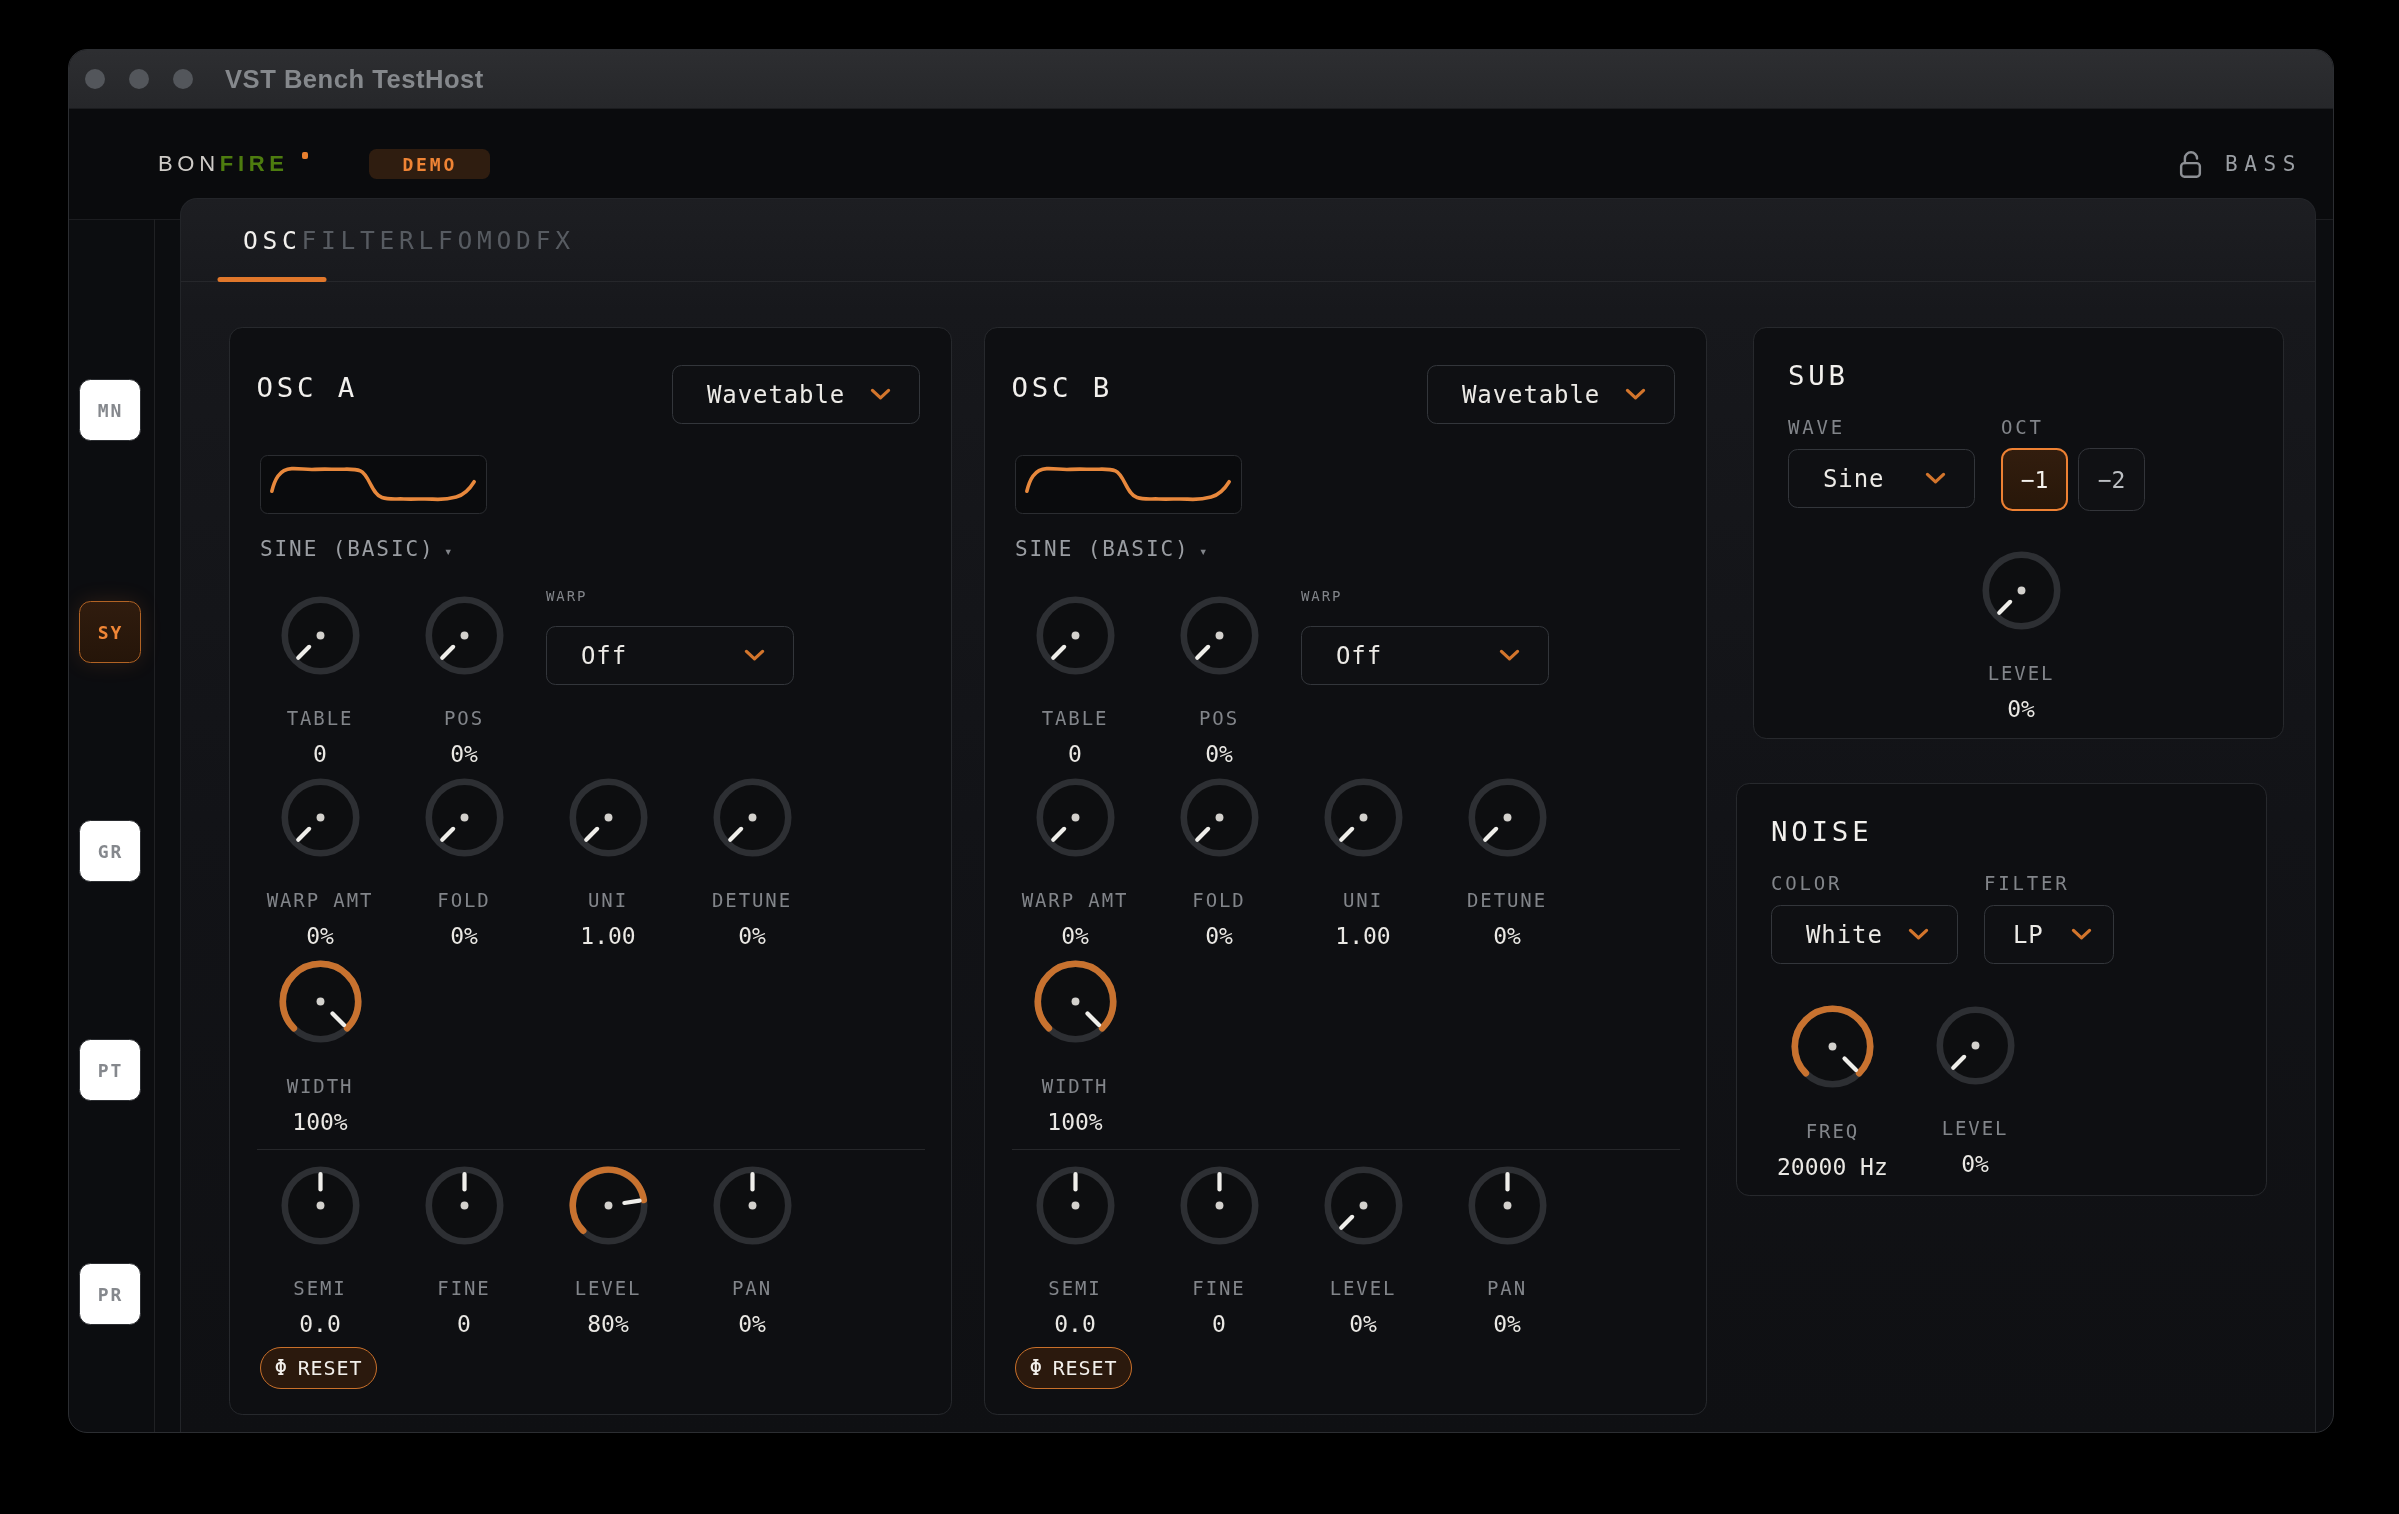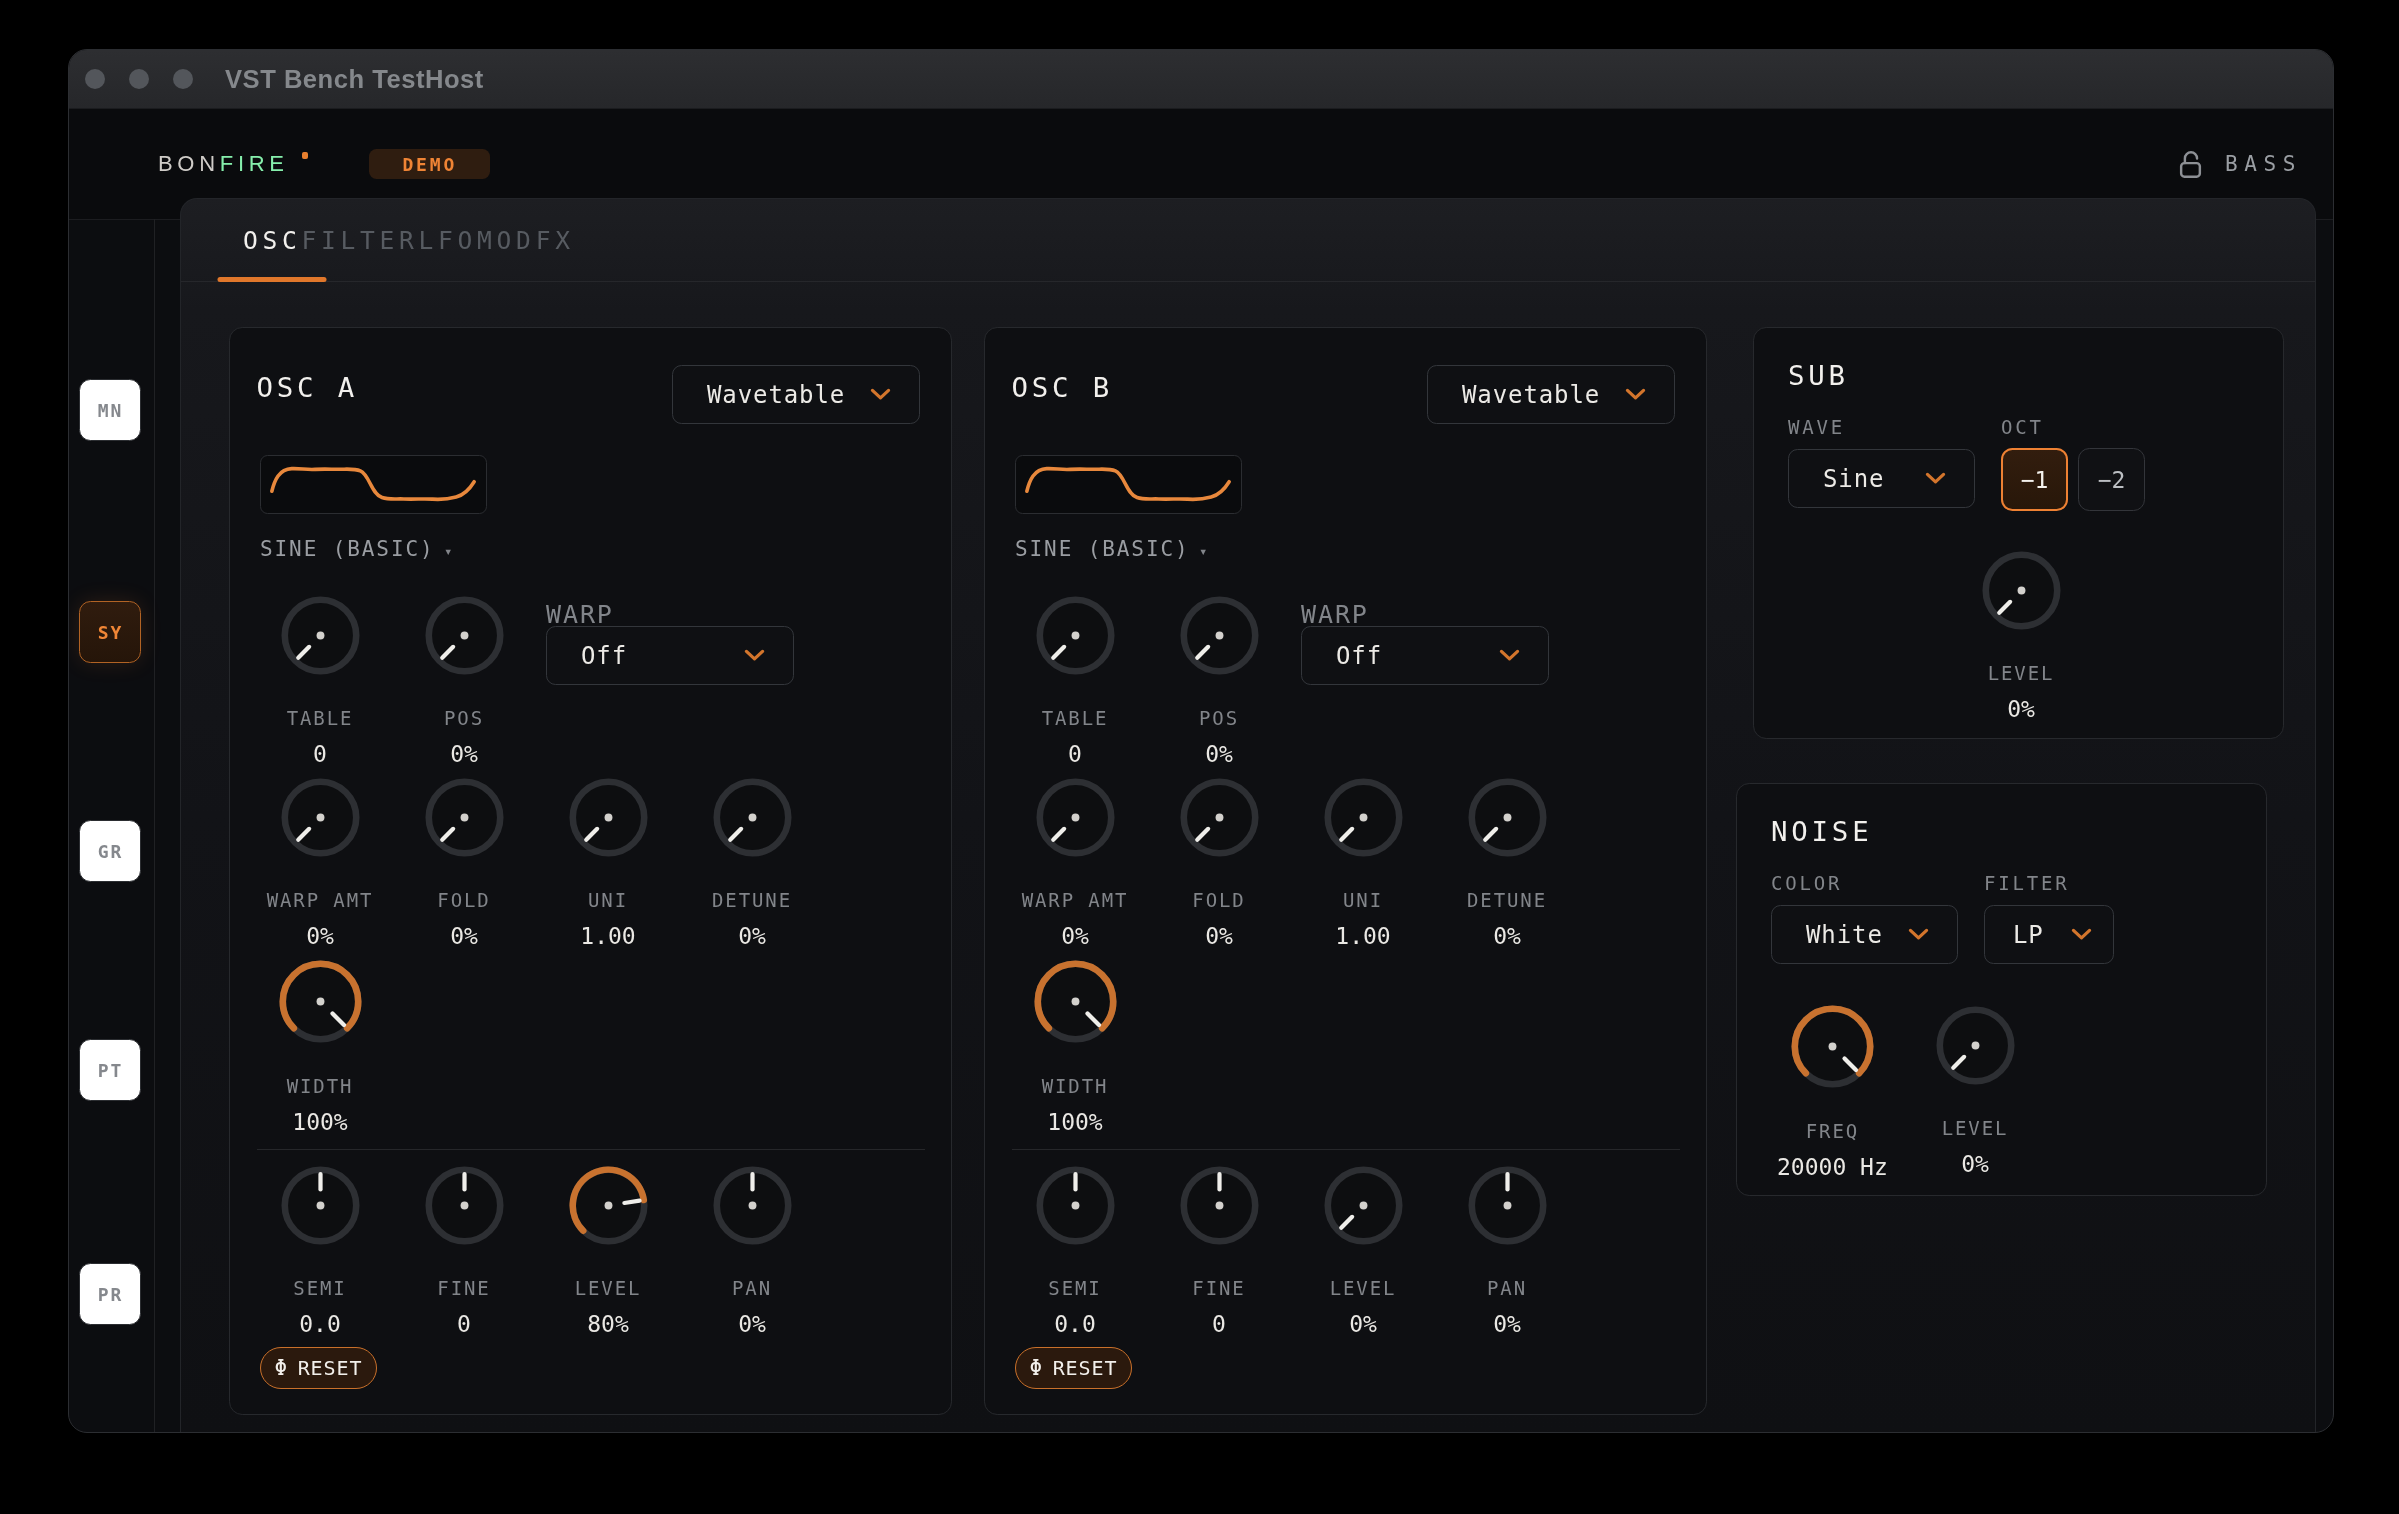--- a/index.html
+++ b/index.html
@@ -17,21 +17,21 @@
     border-bottom:0.9px solid #1b1c1f;}
   .lights{position:absolute;left:16px;top:19px;display:flex;gap:24px;}
   .light{width:20px;height:20px;border-radius:50%;background:#53565b;}
   .tb-title{position:absolute;left:156px;top:0;height:59px;display:flex;align-items:center;
     font-family:var(--sans);font-weight:700;font-size:25.6px;color:#85888c;letter-spacing:0.5px;}
   
   .appheader{position:absolute;left:0;top:59px;right:0;height:111px;background:#0a0b0d;
     border-bottom:0.9px solid #1c1d20;display:flex;align-items:center;padding-left:89px;}
   .brand{display:flex;align-items:center;font-family:var(--sans);font-size:22px;letter-spacing:4.7px;}
   .brand .bon{font-weight:400;color:#cfccc8;}
-  .brand .fire{font-weight:400;color:#86efac;}
+  .brand .fire{font-weight:700;color:#4d7c0f;}
   .brand-dot{width:6.6px;height:6.6px;border-radius:1.9px;background:#e87f2e;margin-left:13.2px;margin-bottom:17px;}
   .demo-badge{margin-left:61px;height:30px;padding:0 33px;border-radius:7.6px;background:#2f1d10;
     display:flex;align-items:center;font-family:var(--mono);font-weight:700;font-size:18px;
     letter-spacing:2.8px;color:#ef8435;}
   .preset-zone{position:absolute;right:31px;top:0;height:100%;display:flex;align-items:center;gap:23px;}
   .preset-name{font-family:var(--mono);font-size:21px;letter-spacing:6.6px;color:#9a9ea3;}
   
   .sidebar{position:absolute;left:0;top:169px;width:86px;bottom:0;border-right:0.9px solid #202124;}
   .side-btn{position:absolute;left:10.4px;width:62px;height:62px;border-radius:11.4px;
     border:1.9px solid #2b2d31;background:#ffffff;color:#85888d;font-family:var(--mono);
@@ -67,21 +67,21 @@
   .wavebox{position:absolute;left:30px;top:127px;width:227px;height:59px;border:1.4px solid #2b2d31;
     border-radius:7.6px;background:#0a0b0d;}
   .wave-name{position:absolute;left:30px;top:209px;font-family:var(--mono);font-size:21px;
     letter-spacing:1.9px;color:#9a9da2;}
   .wave-name .caret{font-size:14px;color:#82858a;margin-left:9.5px;}
   
   .kcell{position:absolute;width:144px;display:flex;flex-direction:column;align-items:center;text-align:right;}
   .kcell .klabel{margin-top:32px;font-family:var(--mono);font-size:19px;letter-spacing:1.9px;
     color:var(--label);white-space:nowrap;}
   .kcell .kvalue{margin-top:12.3px;font-family:var(--mono);font-size:23px;color:var(--value);white-space:nowrap;}
-  .warp-label{position:absolute;left:316px;top:272px;font-family:var(--mono);font-size:25px;
+  .warp-label{position:absolute;left:316px;top:260px;font-family:var(--mono);font-size:14px;
     letter-spacing:1.9px;color:var(--label);}
   .warp-dd{left:316px;top:298px;width:248px;height:59px;}
   .engine-dd{left:442px;top:37px;width:248px;height:59px;}
   .osc-divider{position:absolute;left:26.5px;right:26.5px;top:821px;height:0.9px;background:#26272a;}
   .reset-btn{position:absolute;left:30px;top:1019px;width:117px;height:42px;border-radius:21px;
     border:1.9px solid #c9702a;background:#2b190d;color:#f2efeb;display:flex;align-items:center;
     justify-content:center;gap:9.5px;font-family:var(--mono);font-size:20px;letter-spacing:0.9px;}
   .reset-btn .phi{font-size:21px;}
   
   .mini-label{position:absolute;top:88px;font-family:var(--mono);font-size:19px;letter-spacing:2.8px;color:var(--label);}

